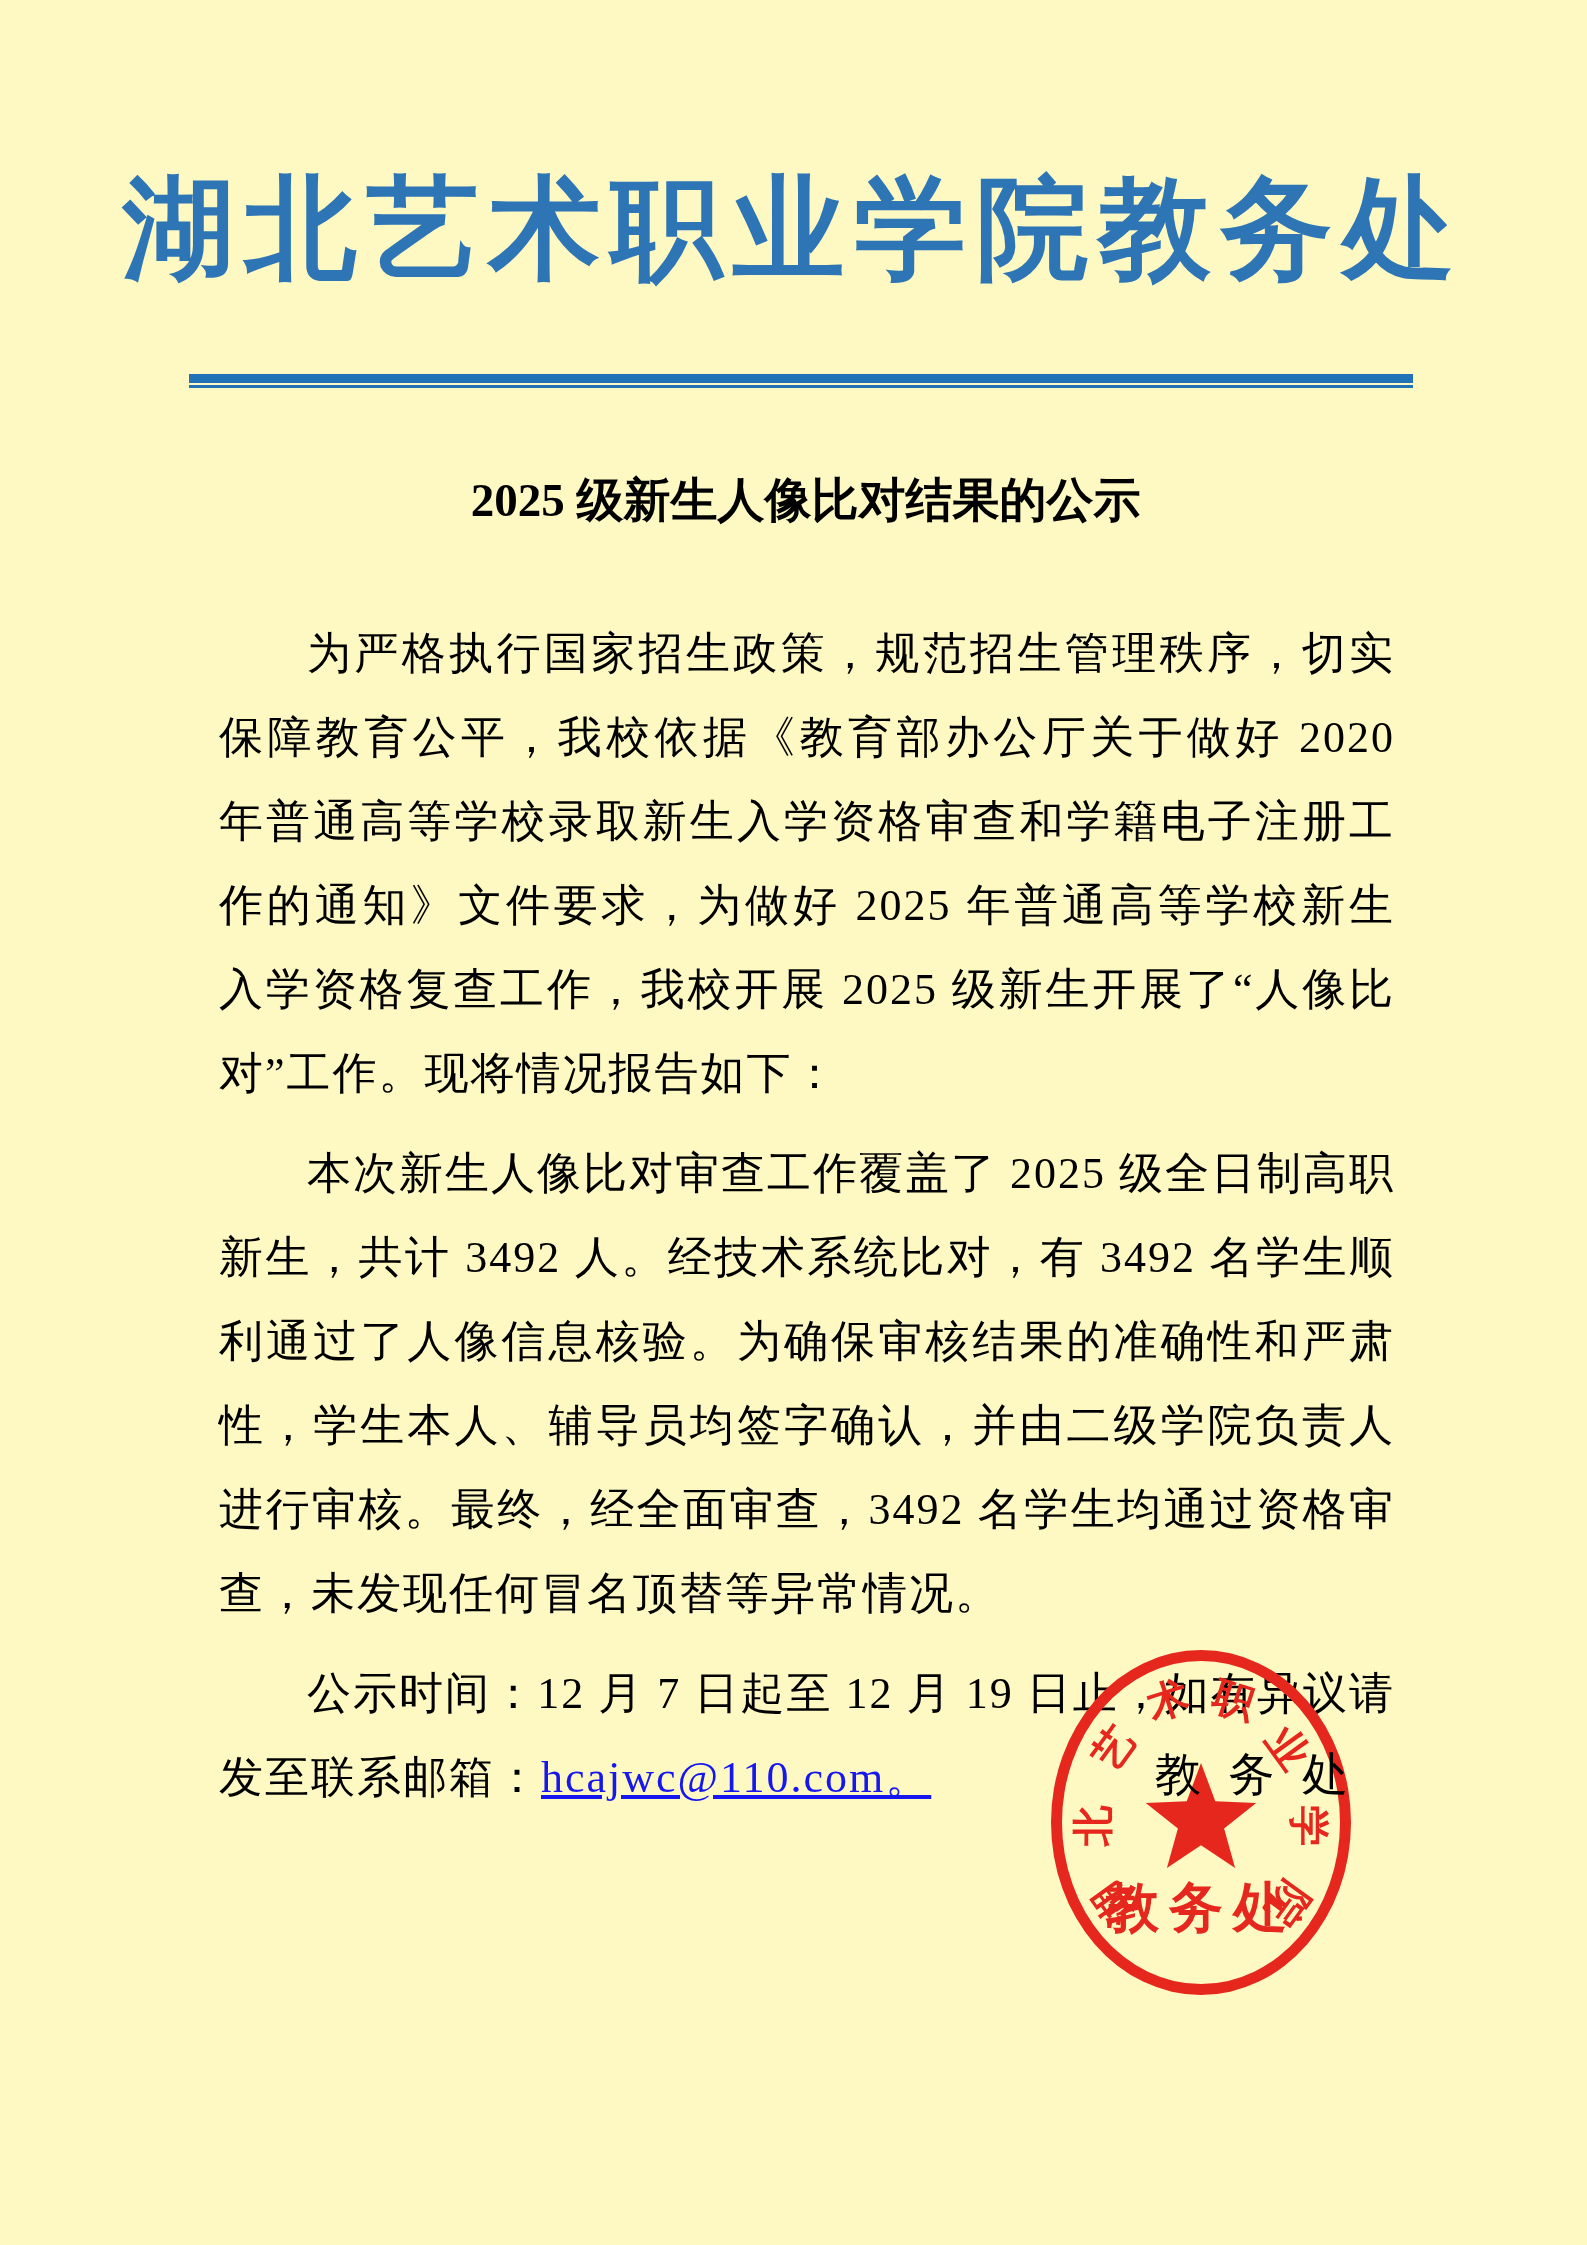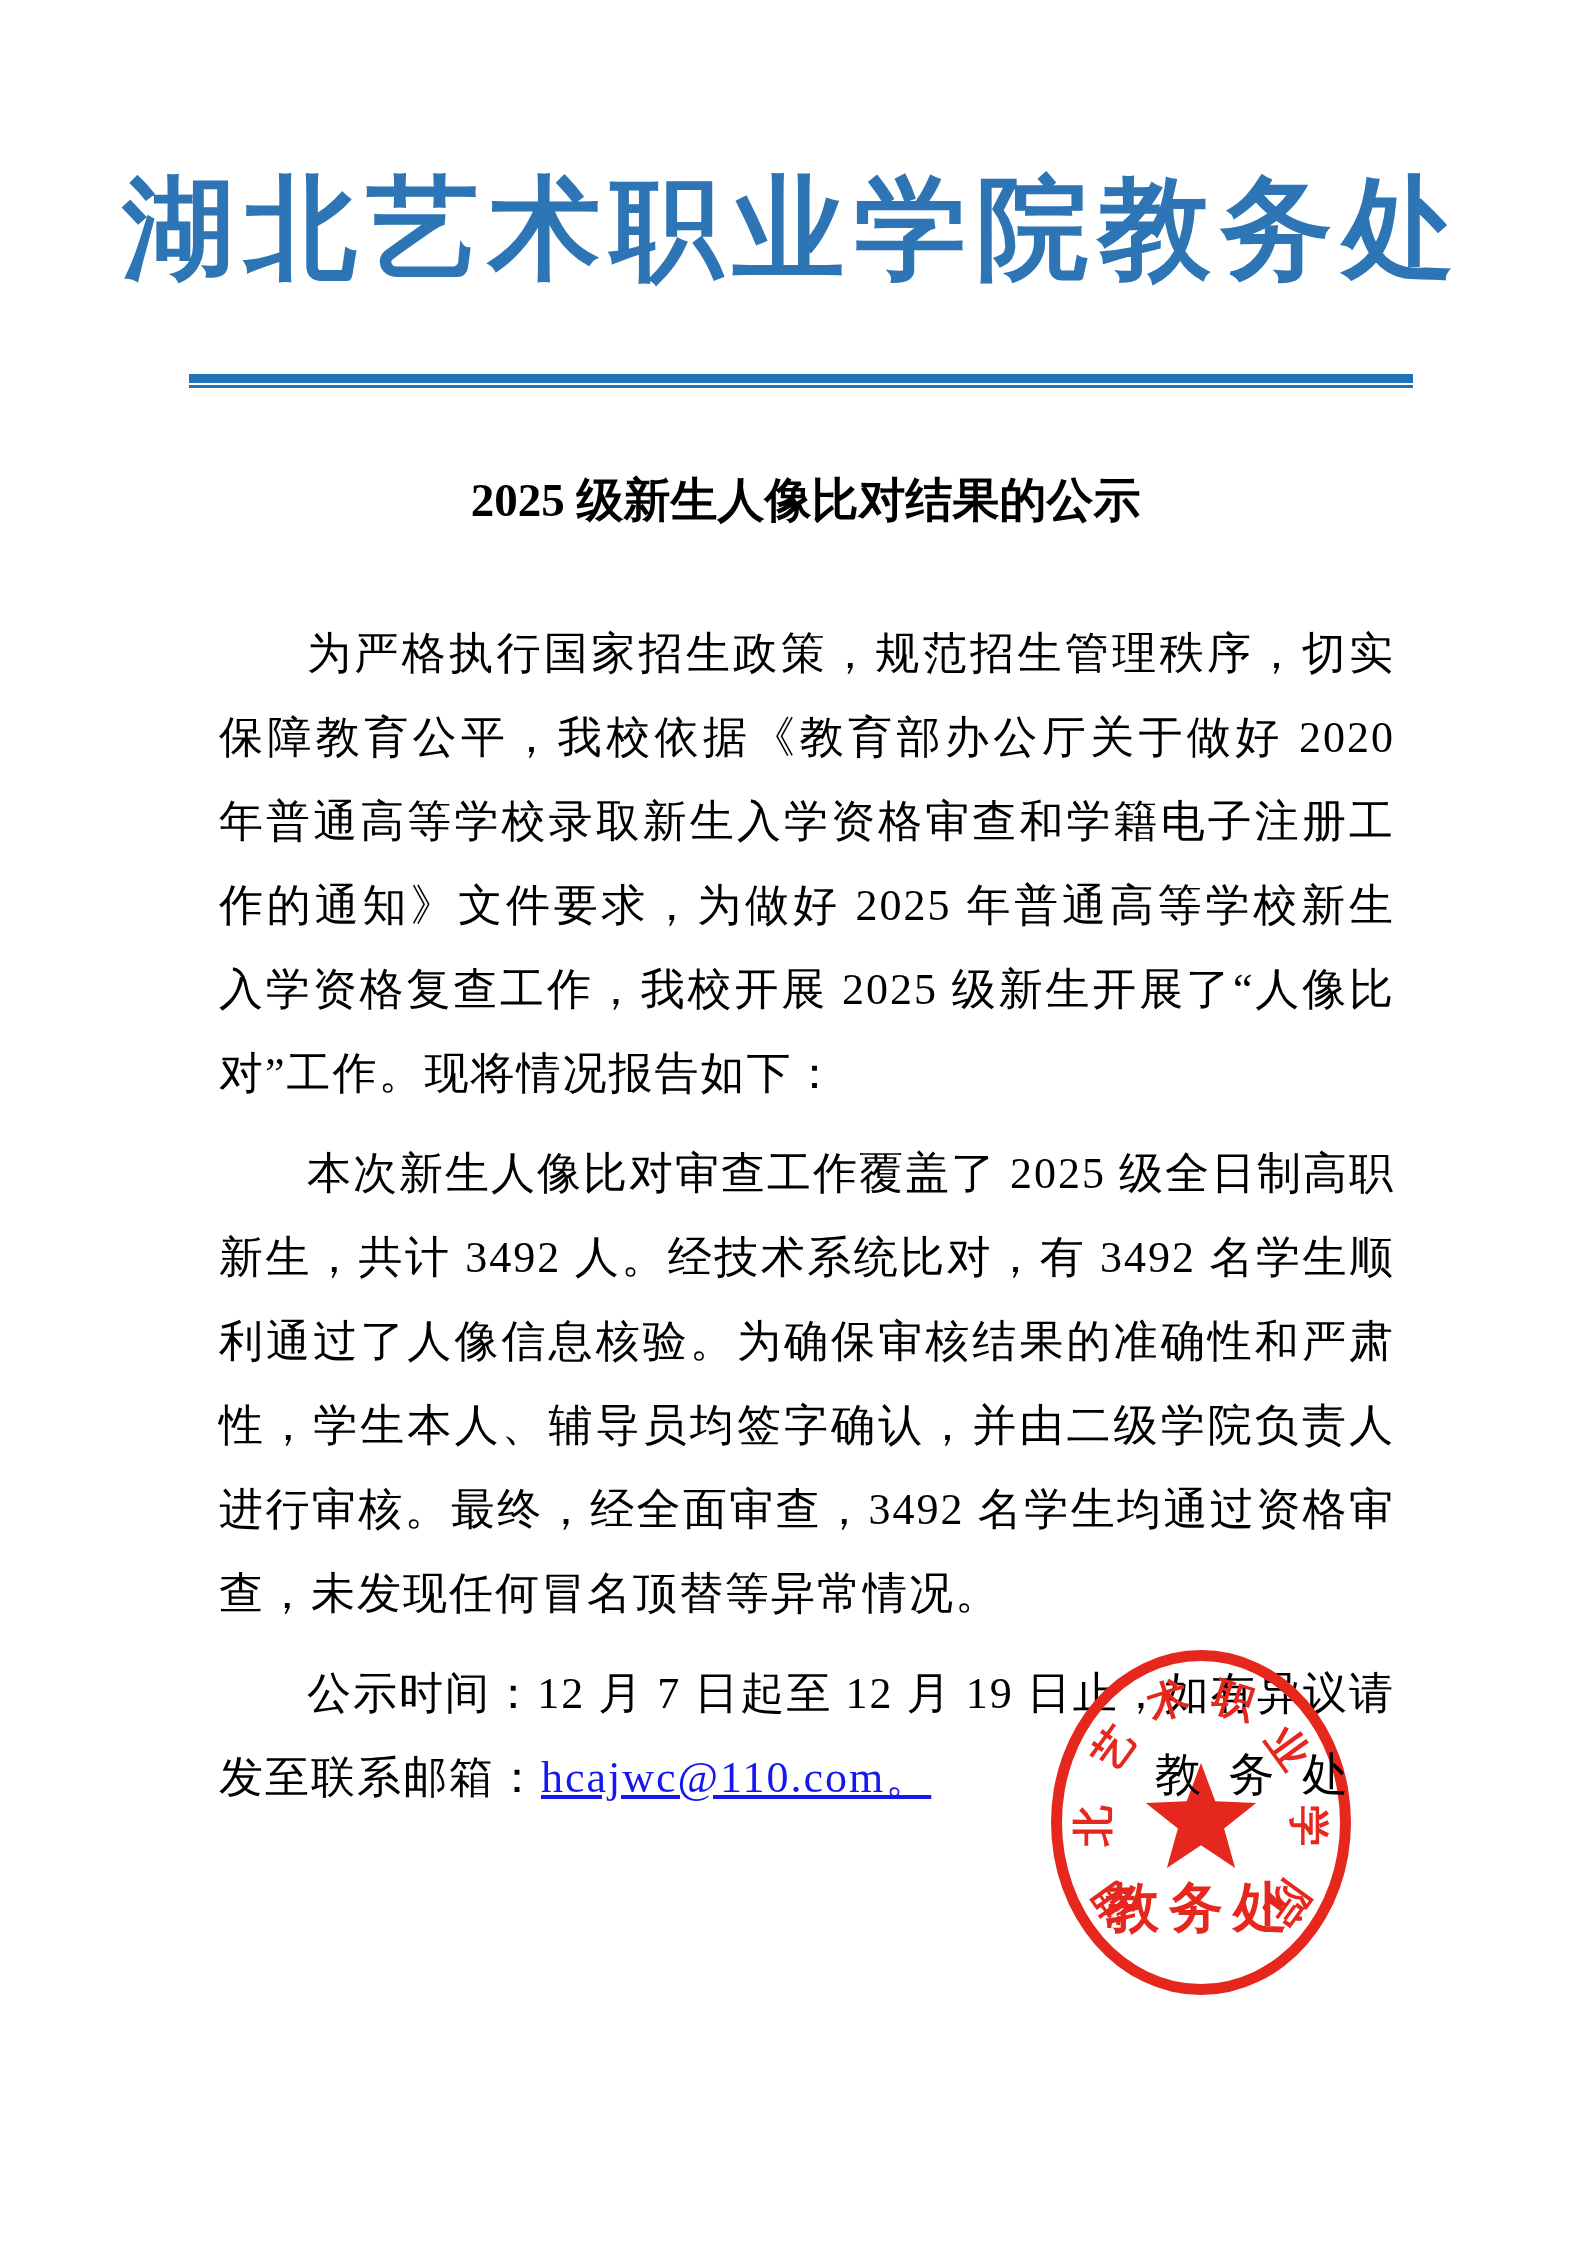--- a/index.html
+++ b/index.html
@@ -1,20 +1,20 @@
 <!DOCTYPE html>
 <html><head>
 <meta charset="utf-8">
 <style>
   html,body{margin:0;padding:0;background:#888;}
   .page{
     position:relative;
     width:1587px;height:2245px;
     margin:0 auto;
-    background:#ffffff;
+    background:#fef9c3;
     overflow:hidden;
     font-family:"Liberation Serif","DejaVu Serif",serif;
     color:#000;
   }
   
   .letterhead{
     position:absolute;left:0;top:148px;width:100%;
     text-align:center;
     font-family:"DejaVu Sans","Liberation Sans",sans-serif;
     font-weight:bold;

